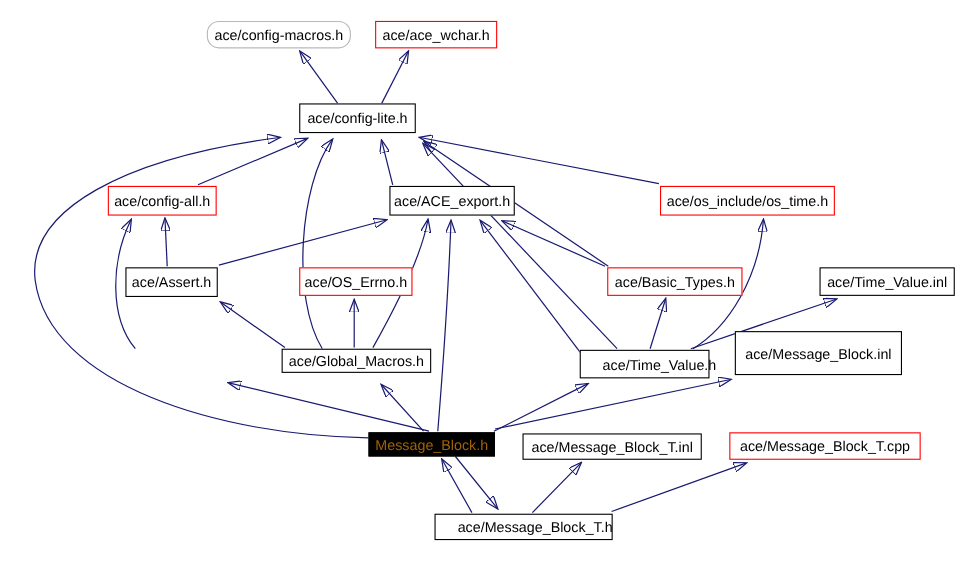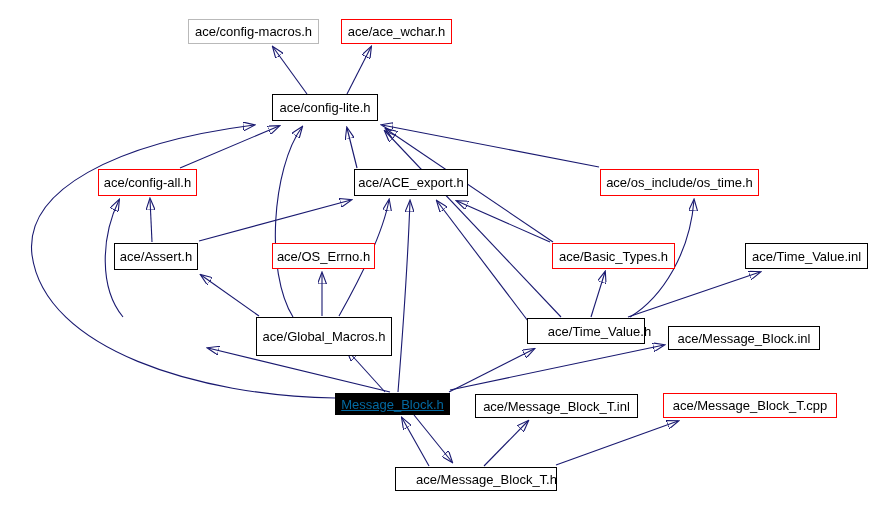--- a/index.html
+++ b/index.html
@@ -17,22 +17,22 @@
     box-sizing:border-box;
     border:1px solid #000000;
     background:#ffffff;
     color:#000000;
     font-size:13px;
     display:flex;align-items:center;justify-content:center;
     white-space:nowrap;
     cursor:pointer;
   }
   .node.red{border-color:#ff0000;}
-  .node.gray{border-color:#b9b9b9;}
-  .node.main{background:#000000;color:#0369a1;border-color:#000000;cursor:default;text-decoration:underline;}
+  .node.gray{border-color:#b9b9b9;border-radius:11px;}
+  .node.main{background:#000000;color:#a16207;border-color:#000000;cursor:default;}
 </style>
 </head>
 <body>
 
 <div class="stage">
 
   <svg class="edges" width="878" height="510" viewBox="0 0 878 510" xmlns="http://www.w3.org/2000/svg">
     <defs>
       <marker id="arrow" markerUnits="userSpaceOnUse" markerWidth="13" markerHeight="9" refX="11" refY="4.5" orient="auto">
         <path d="M0,0 L12,4.5 L0,9 z" fill="#191970" stroke="none"></path>
@@ -72,21 +72,21 @@
   <div class="node gray" style="left:188px;top:19px;width:131px;height:25px;">ace/config-macros.h</div>
   <div class="node red" style="left:341px;top:19px;width:111px;height:25px;">ace/ace_wchar.h</div>
   <div class="node" style="left:272px;top:94px;width:106px;height:27px;">ace/config-lite.h</div>
   <div class="node red" style="left:98px;top:169px;width:99px;height:27px;">ace/config-all.h</div>
   <div class="node" style="left:354px;top:169px;width:114px;height:27px;">ace/ACE_export.h</div>
   <div class="node red" style="left:600px;top:169px;width:159px;height:27px;">ace/os_include/os_time.h</div>
   <div class="node" style="left:114px;top:243px;width:84px;height:27px;">ace/Assert.h</div>
   <div class="node red" style="left:272px;top:243px;width:103px;height:26px;">ace/OS_Errno.h</div>
   <div class="node red" style="left:552px;top:243px;width:123px;height:26px;">ace/Basic_Types.h</div>
   <div class="node" style="left:745px;top:243px;width:123px;height:26px;">ace/Time_Value.inl</div>
-  <div class="node" style="left:256px;top:317px;width:136px;height:39px;">ace/Global_Macros.h</div>
+  <div class="node" style="left:256px;top:317px;width:136px;height:22px;">ace/Global_Macros.h</div>
   <div class="node" style="left:527px;top:318px;width:118px;height:26px;padding-left:27px;">ace/Time_Value.h</div>
-  <div class="node" style="left:668px;top:326px;width:152px;height:24px;">ace/Message_Block.inl</div>
+  <div class="node" style="left:668px;top:301px;width:152px;height:40px;">ace/Message_Block.inl</div>
   <div class="node main" style="left:335px;top:393px;width:115px;height:22px;">Message_Block.h</div>
   <div class="node" style="left:475px;top:394px;width:163px;height:24px;">ace/Message_Block_T.inl</div>
   <div class="node red" style="left:663px;top:393px;width:174px;height:25px;">ace/Message_Block_T.cpp</div>
   <div class="node" style="left:395px;top:467px;width:162px;height:24px;padding-left:21px;">ace/Message_Block_T.h</div>
 
 </div>
 
 </body></html>

